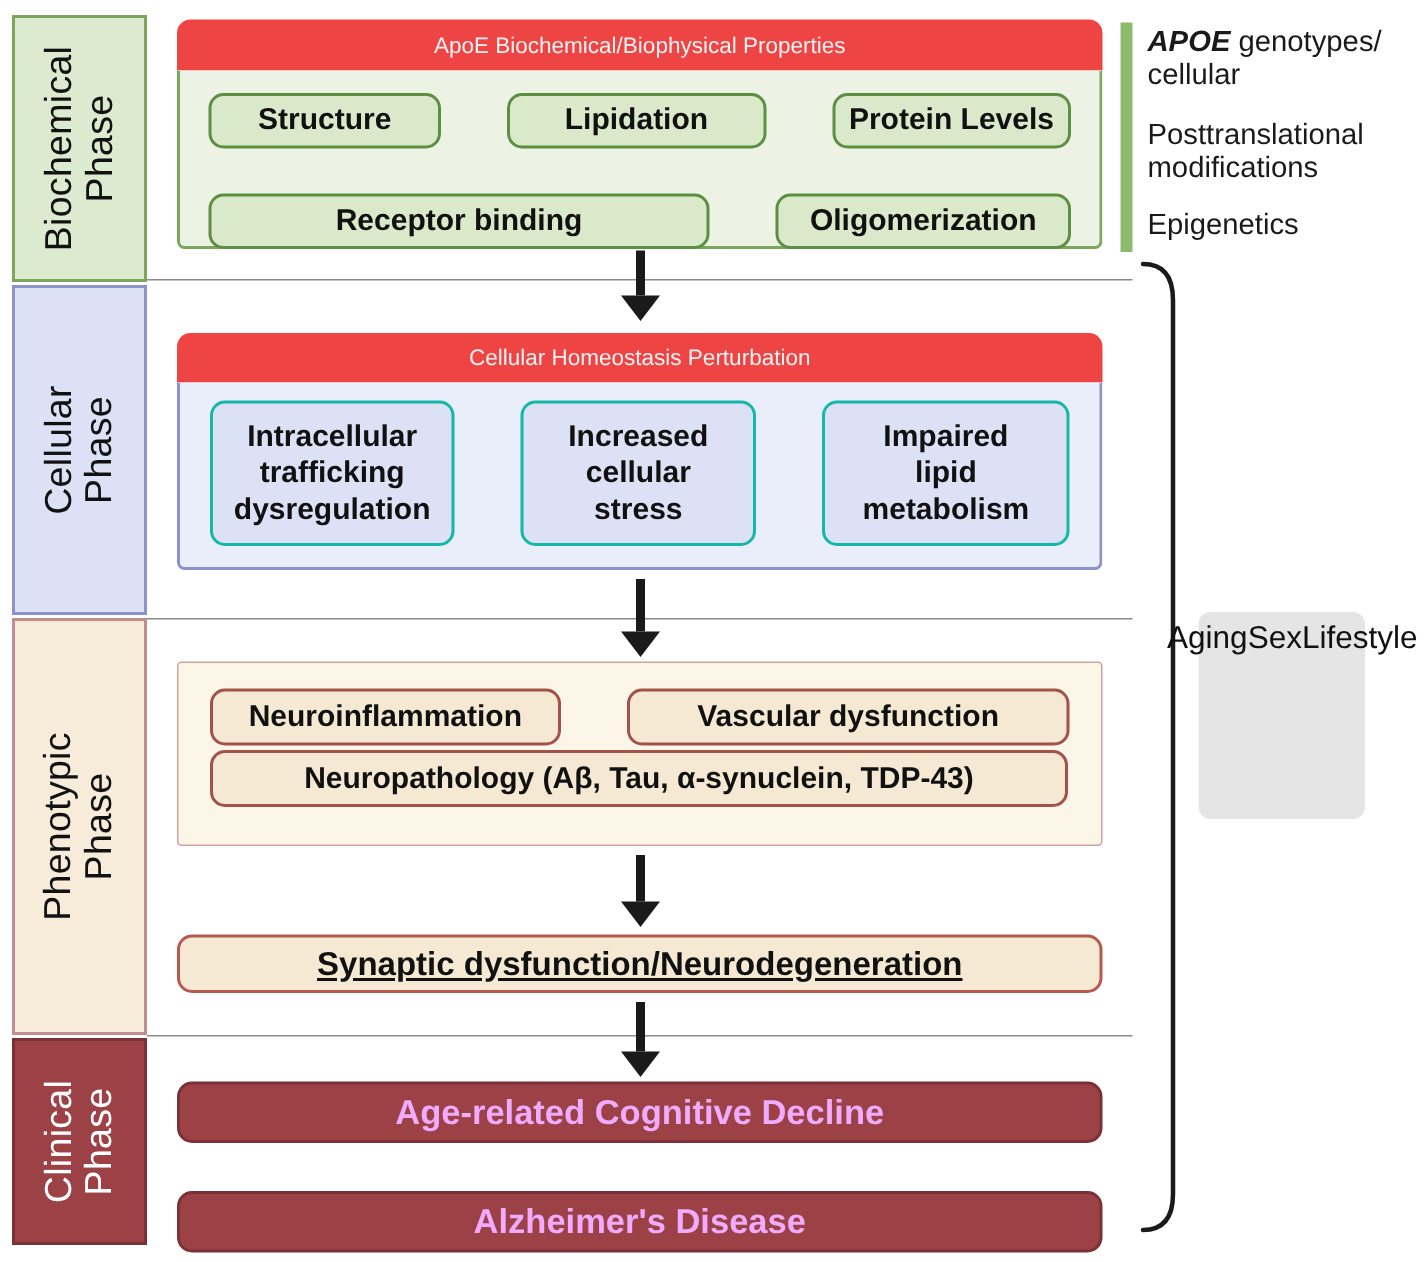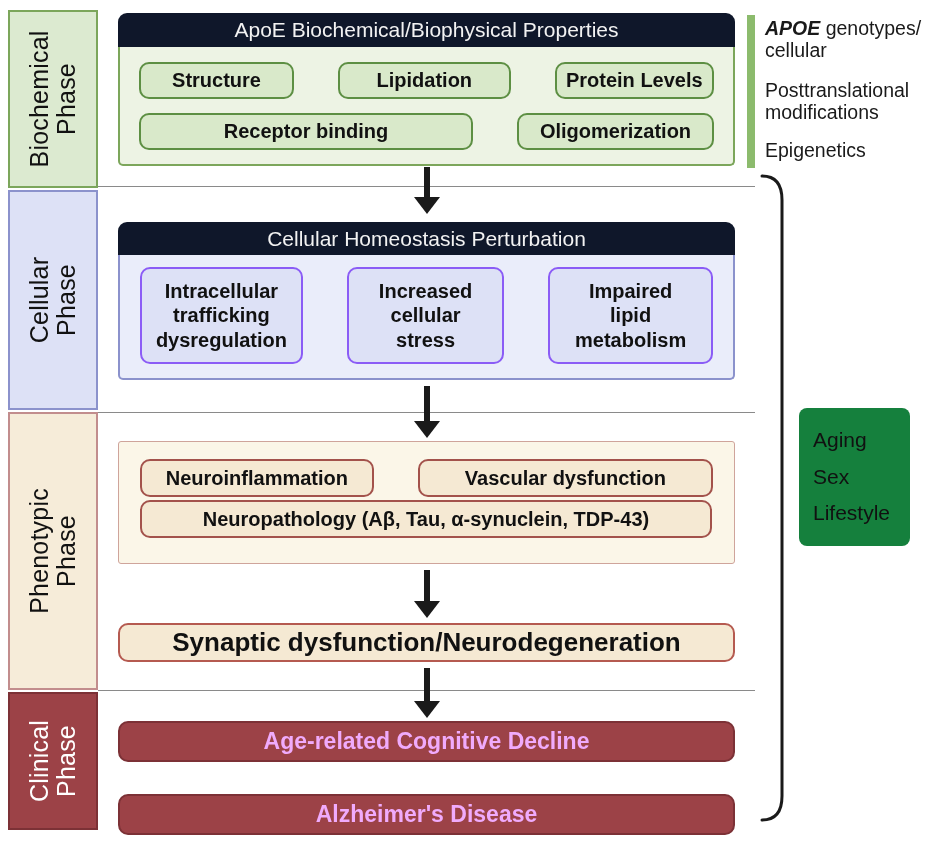--- a/index.html
+++ b/index.html
@@ -12,56 +12,56 @@
     display:flex;align-items:center;justify-content:center;}
   .phase-label{transform:rotate(-90deg);white-space:pre-line;text-align:center;
     font-size:25px;line-height:1.08;letter-spacing:.2px;}
   .phase-biochem{top:10px;height:178px;background:#dcead0;border:2px solid #7ca65b;}
   .phase-cell{top:190px;height:220px;background:#dde1f6;border:2px solid #8b92cc;}
   .phase-pheno{top:412px;height:278px;background:#f6ecd9;border:2px solid #c28d8d;}
   .phase-clin{top:692px;height:138px;background:#9c4247;border:2px solid #7c3136;color:#ffffff;}
   
   .divider{position:absolute;left:98px;width:657px;height:0;border-top:1.5px solid #8a8a8a;}
   
-  .dark-header{position:absolute;left:118px;width:617px;height:34px;background:#0f172a;
-    border-radius:9px 9px 0 0;color:#f2f2f2;font-size:21px;display:flex;
+  .dark-header{position:absolute;left:118px;width:617px;height:34px;background:#ef4444;
+    border-radius:9px 9px 0 0;color:#f2f2f2;font-size:15px;display:flex;
     align-items:center;justify-content:center;box-sizing:border-box;}
   
   .container{position:absolute;left:118px;width:617px;box-sizing:border-box;}
   .biochem-container{top:47px;height:119px;background:#edf3e4;border:2.5px solid #7ca65b;
     border-top:none;border-radius:0 0 5px 5px;padding:15px 19px 0 19px;}
   .cell-container{top:255px;height:125px;background:#eaedfa;border:2px solid #8b92cc;
     border-top:none;border-radius:0 0 5px 5px;padding:12px 20px 0 20px;}
   .pheno-container{top:441px;height:123px;background:#fbf6e8;border:1.5px solid #cfa49b;
     border-radius:3px;padding:17px 21px 0 21px;}
   .row{display:flex;justify-content:space-between;gap:44px;}
   
   .pill{box-sizing:border-box;display:flex;align-items:center;justify-content:center;
     text-align:center;font-weight:bold;border-radius:10px;}
   .green-pill{background:#d9e9ca;border:2px solid #5d8f43;font-size:20px;height:37px;}
-  .purple-pill{background:#dde1f6;border:2px solid #8b5cf6;font-size:20px;height:97px;
+  .purple-pill{background:#dde1f6;border:2px solid #14b8a6;font-size:20px;height:97px;
     line-height:1.22;white-space:pre-line;}
   .cream-pill{background:#f5e9d3;border:2px solid #a3524b;font-size:20px;height:38px;}
   .synaptic-box{position:absolute;left:118px;top:623px;width:617px;height:39px;
-    background:#f5e9d3;border:2px solid #b55a50;font-size:26px;}
+    background:#f5e9d3;border:2px solid #b55a50;font-size:22px;text-decoration:underline;}
   .red-box{position:absolute;left:118px;width:617px;height:41px;background:#9c4247;
     border:2px solid #7c3136;color:#f0abfc;font-size:23px;}
   
   .arrow{position:absolute;left:414px;width:26px;display:flex;flex-direction:column;align-items:center;}
   .arrow-shaft{width:6px;background:#1a1a1a;}
   .arrow-head{width:0;height:0;border-left:13px solid transparent;
     border-right:13px solid transparent;border-top:17px solid #1a1a1a;}
   
   .green-bar{position:absolute;left:747px;top:15px;width:8px;height:153px;background:#8cbb6d;}
   .annot{position:absolute;left:765px;width:190px;font-size:19.5px;line-height:1.12;color:#1a1a1a;}
   .annot i{font-style:italic;font-weight:bold;}
   .bracket-svg{position:absolute;left:750px;top:170px;}
   .factors-box{position:absolute;left:799px;top:408px;width:111px;height:138px;
-    background:#15803d;border-radius:8px;box-sizing:border-box;
-    display:flex;flex-direction:column;justify-content:center;padding-left:14px;}
+    background:#e5e5e5;border-radius:8px;box-sizing:border-box;
+    display:flex;flex-direction:row;justify-content:center;padding-left:14px;}
   .factors-box div{font-size:21px;line-height:1.75;color:#111;}
 </style>
 </head>
 <body>
 
 <div id="canvas">
 
   <div class="phase-band phase-biochem">
     <div class="phase-label">Biochemical
 Phase</div>
@@ -83,21 +83,21 @@
   <div class="divider" style="top:412px"></div>
   <div class="divider" style="top:690px"></div>
 
   <div class="dark-header" style="top:13px">ApoE Biochemical/Biophysical Properties</div>
   <div class="container biochem-container">
     <div class="row">
       <div class="pill green-pill" style="width:176px">Structure</div>
       <div class="pill green-pill" style="width:196px">Lipidation</div>
       <div class="pill green-pill" style="width:181px">Protein Levels</div>
     </div>
-    <div class="row" style="margin-top:14px">
+    <div class="row" style="margin-top:30px">
       <div class="pill green-pill" style="width:346px">Receptor binding</div>
       <div class="pill green-pill" style="width:204px">Oligomerization</div>
     </div>
   </div>
 
   <div class="arrow" style="top:167px">
     <div class="arrow-shaft" style="height:30px"></div>
     <div class="arrow-head"></div>
   </div>
 

